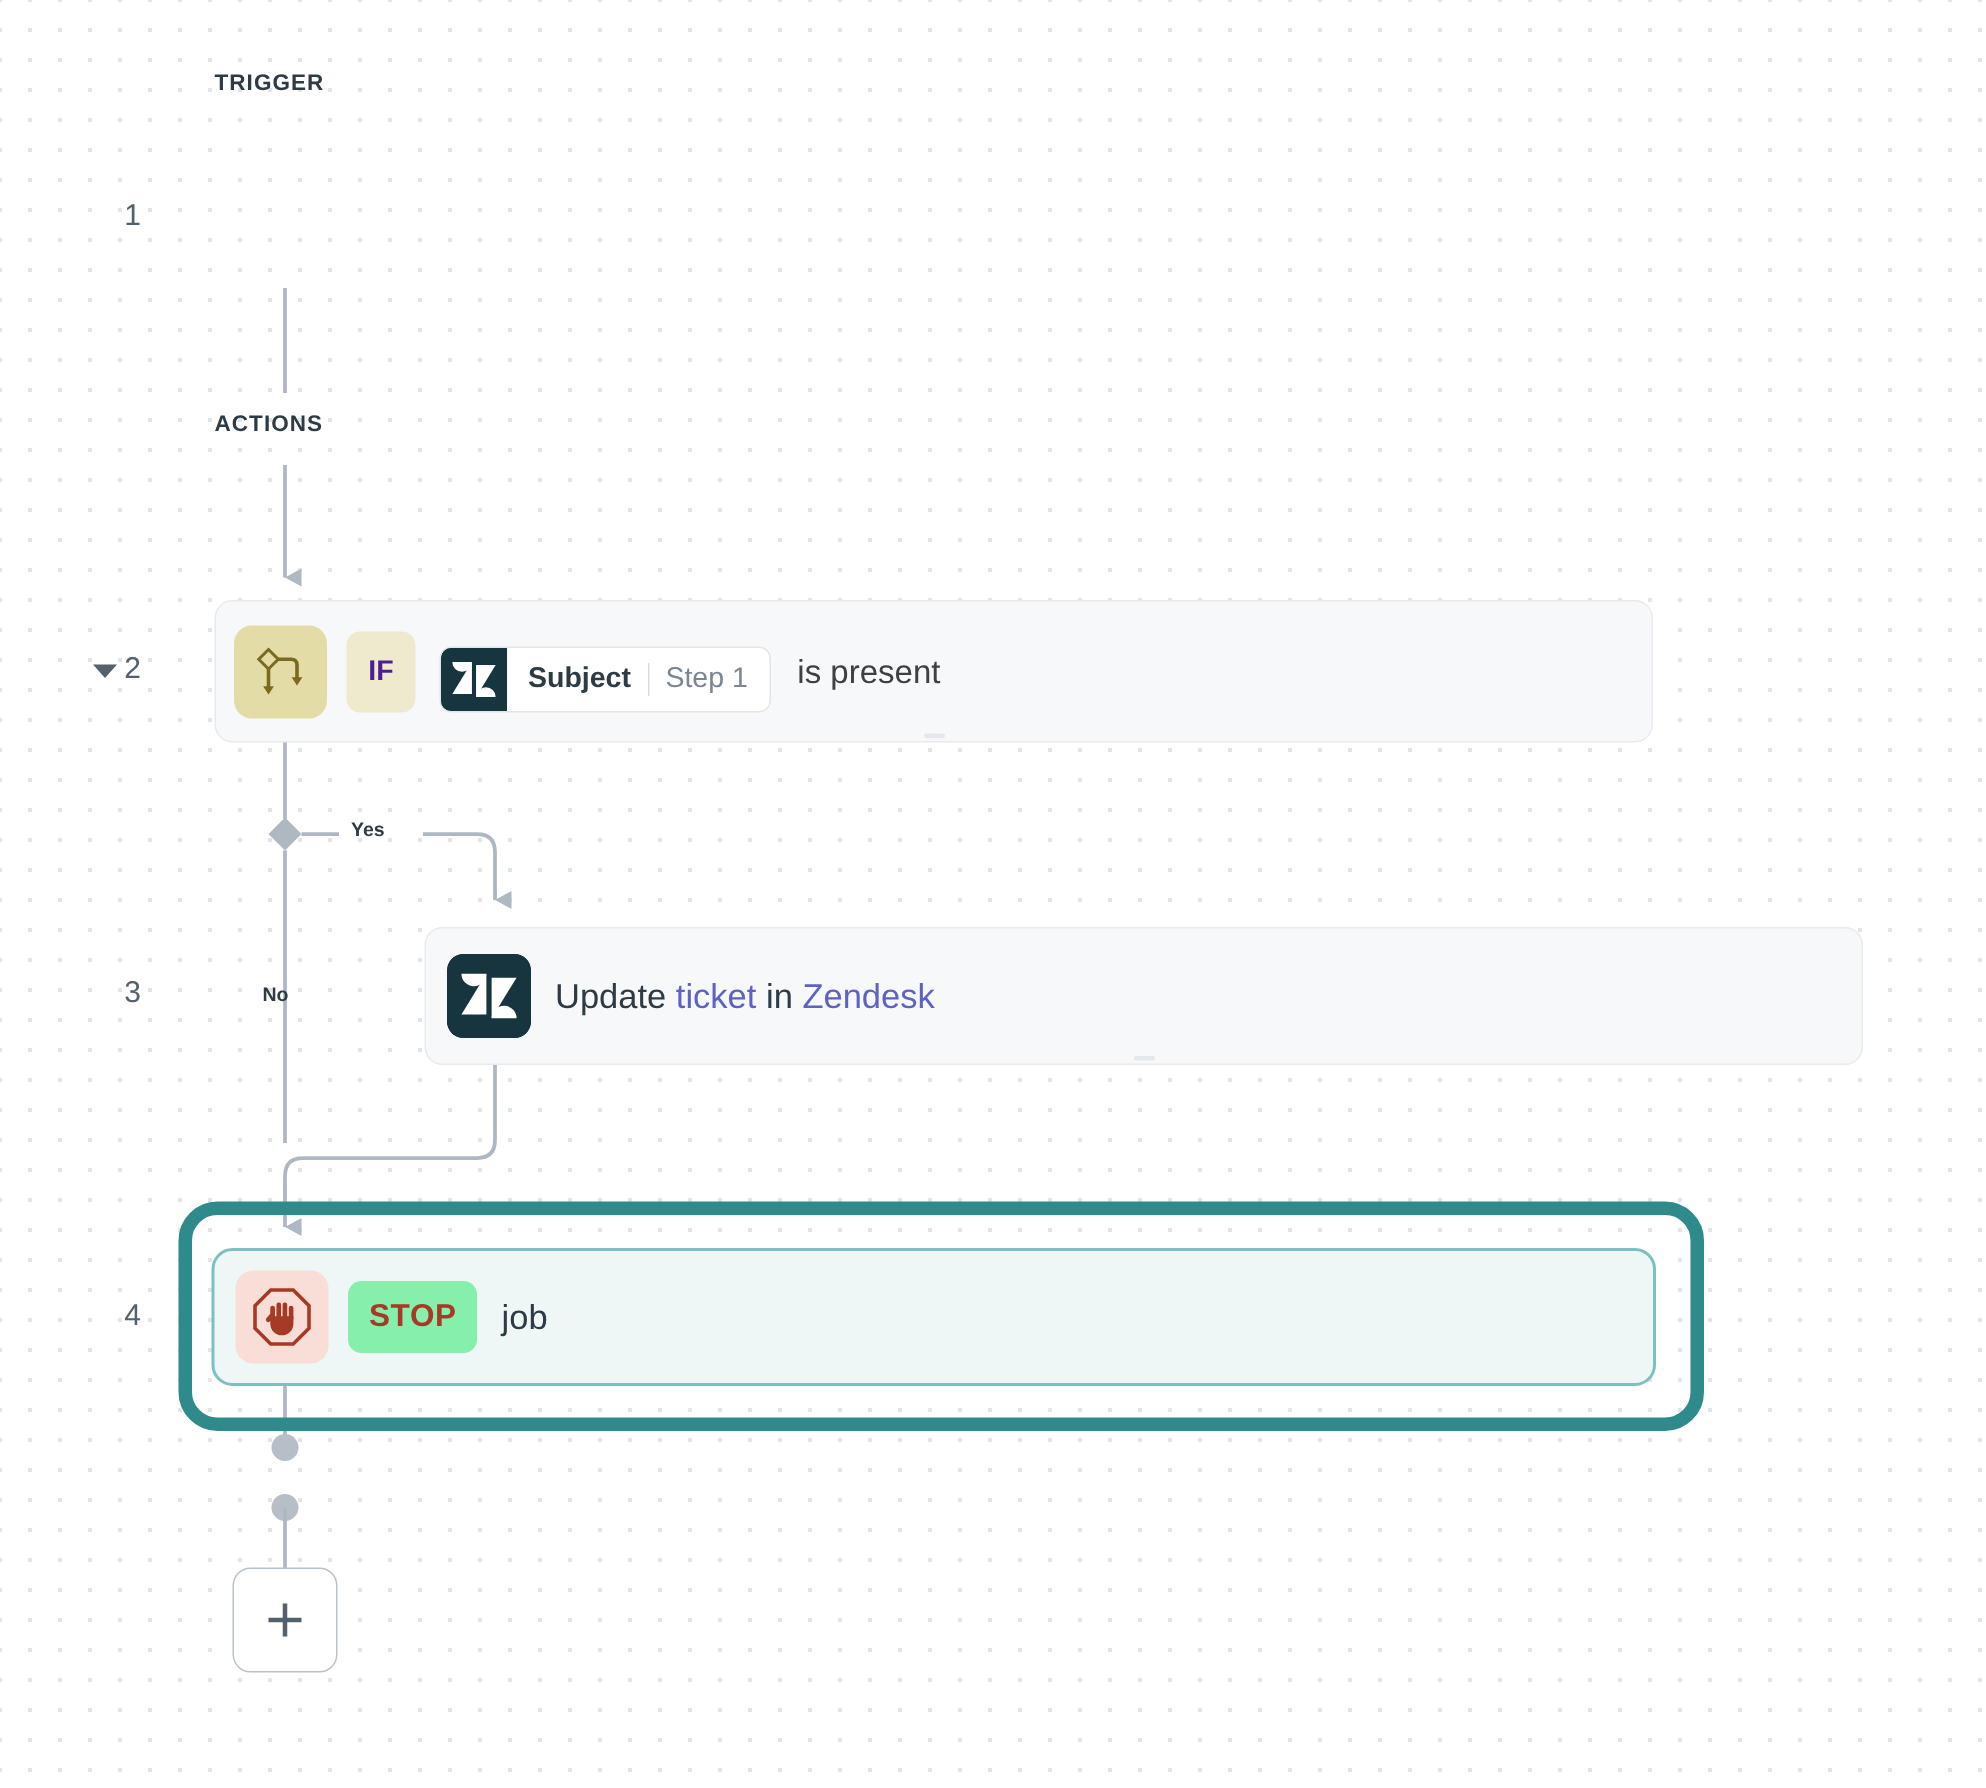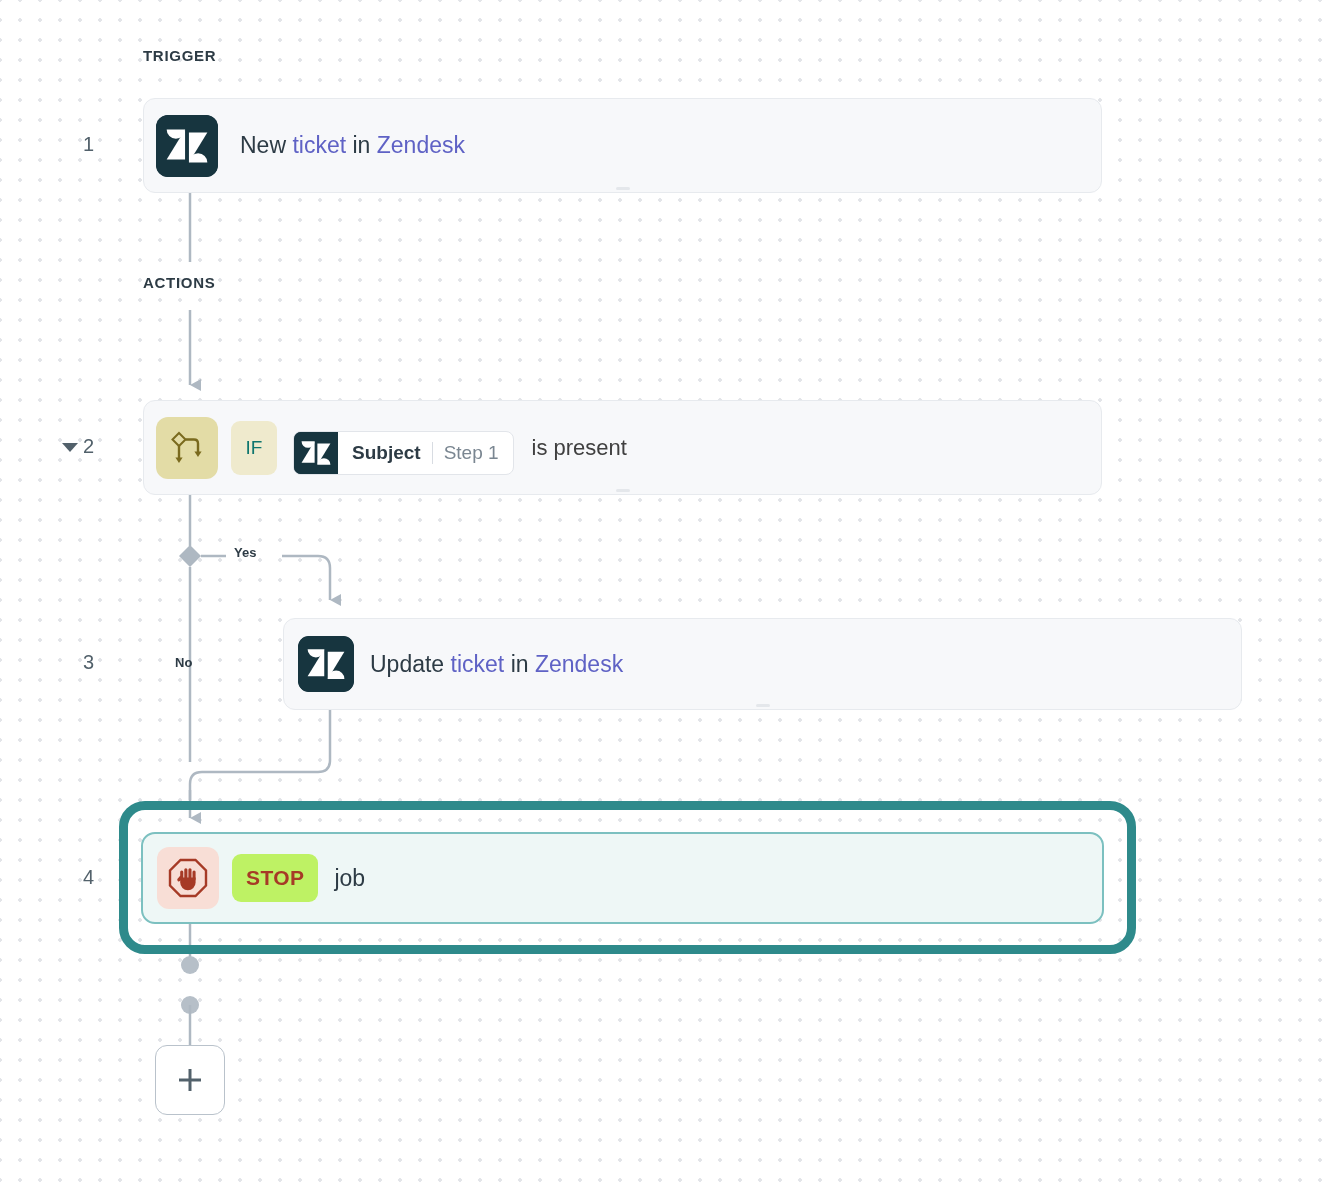--- a/index.html
+++ b/index.html
@@ -111,23 +111,23 @@
     flex: 0 0 auto;
     display: flex;
     align-items: center;
     justify-content: center;
   }
   .if-badge {
     height: 54px;
     min-width: 46px;
     border-radius: 9px;
     background: #efeacd;
-    color: #0f766e;
+    color: #4c1d95;
     font-size: 19px;
-    font-weight: 400;
+    font-weight: 700;
     display: flex;
     align-items: center;
     justify-content: center;
     flex: 0 0 auto;
     box-sizing: border-box;
     padding: 0 10px;
   }
   .token {
     display: flex;
     align-items: center;
@@ -196,21 +196,21 @@
     border-radius: 12px;
     background: #f8ded6;
     flex: 0 0 auto;
     display: flex;
     align-items: center;
     justify-content: center;
   }
   .stop-badge {
     height: 48px;
     border-radius: 9px;
-    background: #bef264;
+    background: #86efac;
     color: #a63a26;
     font-size: 21px;
     font-weight: 700;
     letter-spacing: 0.4px;
     display: flex;
     align-items: center;
     justify-content: center;
     padding: 0 14px;
     flex: 0 0 auto;
     box-sizing: border-box;
@@ -281,33 +281,20 @@
     <line x1="190" y1="905" x2="190" y2="958" stroke="#aeb8c2" stroke-width="2.5"></line>
     <circle cx="190" cy="965" r="9" fill="#b6bfc8"></circle>
     <circle cx="190" cy="1005" r="9" fill="#b6bfc8"></circle>
     <line x1="190" y1="1005" x2="190" y2="1046" stroke="#aeb8c2" stroke-width="2.5"></line>
   </svg>
 
   <div class="section-label" style="left:143px; top:47px;">TRIGGER</div>
 
   <div class="step-num" style="left:60px; top:133px;">1</div>
 
-  <div class="card" style="left:143px; top:98px; width:959px; height:95px; padding-left:12px;">
-    <svg class="app-icon" viewBox="0 0 64 64" xmlns="http://www.w3.org/2000/svg">
-      <rect x="0" y="0" width="64" height="64" rx="12" fill="#17353f"></rect>
-      <path d="M30 15 L30 46 L11 46 Z" fill="#ffffff"></path>
-      <path d="M11 15 L30 15 A9.5 9.5 0 0 1 11 15 Z" fill="#ffffff"></path>
-      <path d="M34 49 L34 18 L53 18 Z" fill="#ffffff"></path>
-      <path d="M53 49 L34 49 A9.5 9.5 0 0 1 53 49 Z" fill="#ffffff"></path>
-    </svg>
-    <div class="card-text" style="margin-left:22px;">
-      <span>New </span><span class="link">ticket</span><span> in </span><span class="link">Zendesk</span>
-    </div>
-    <div class="card-notch"></div>
-  </div>
 
   <div class="section-label" style="left:143px; top:274px;">ACTIONS</div>
 
   <div class="collapse-caret" style="left:62px; top:443px;"></div>
   <div class="step-num" style="left:60px; top:435px;">2</div>
 
   <div class="card" style="left:143px; top:400px; width:959px; height:95px; padding-left:12px;">
 
     <div class="branch-icon">
       <svg width="40" height="40" viewBox="0 0 40 40" xmlns="http://www.w3.org/2000/svg">

